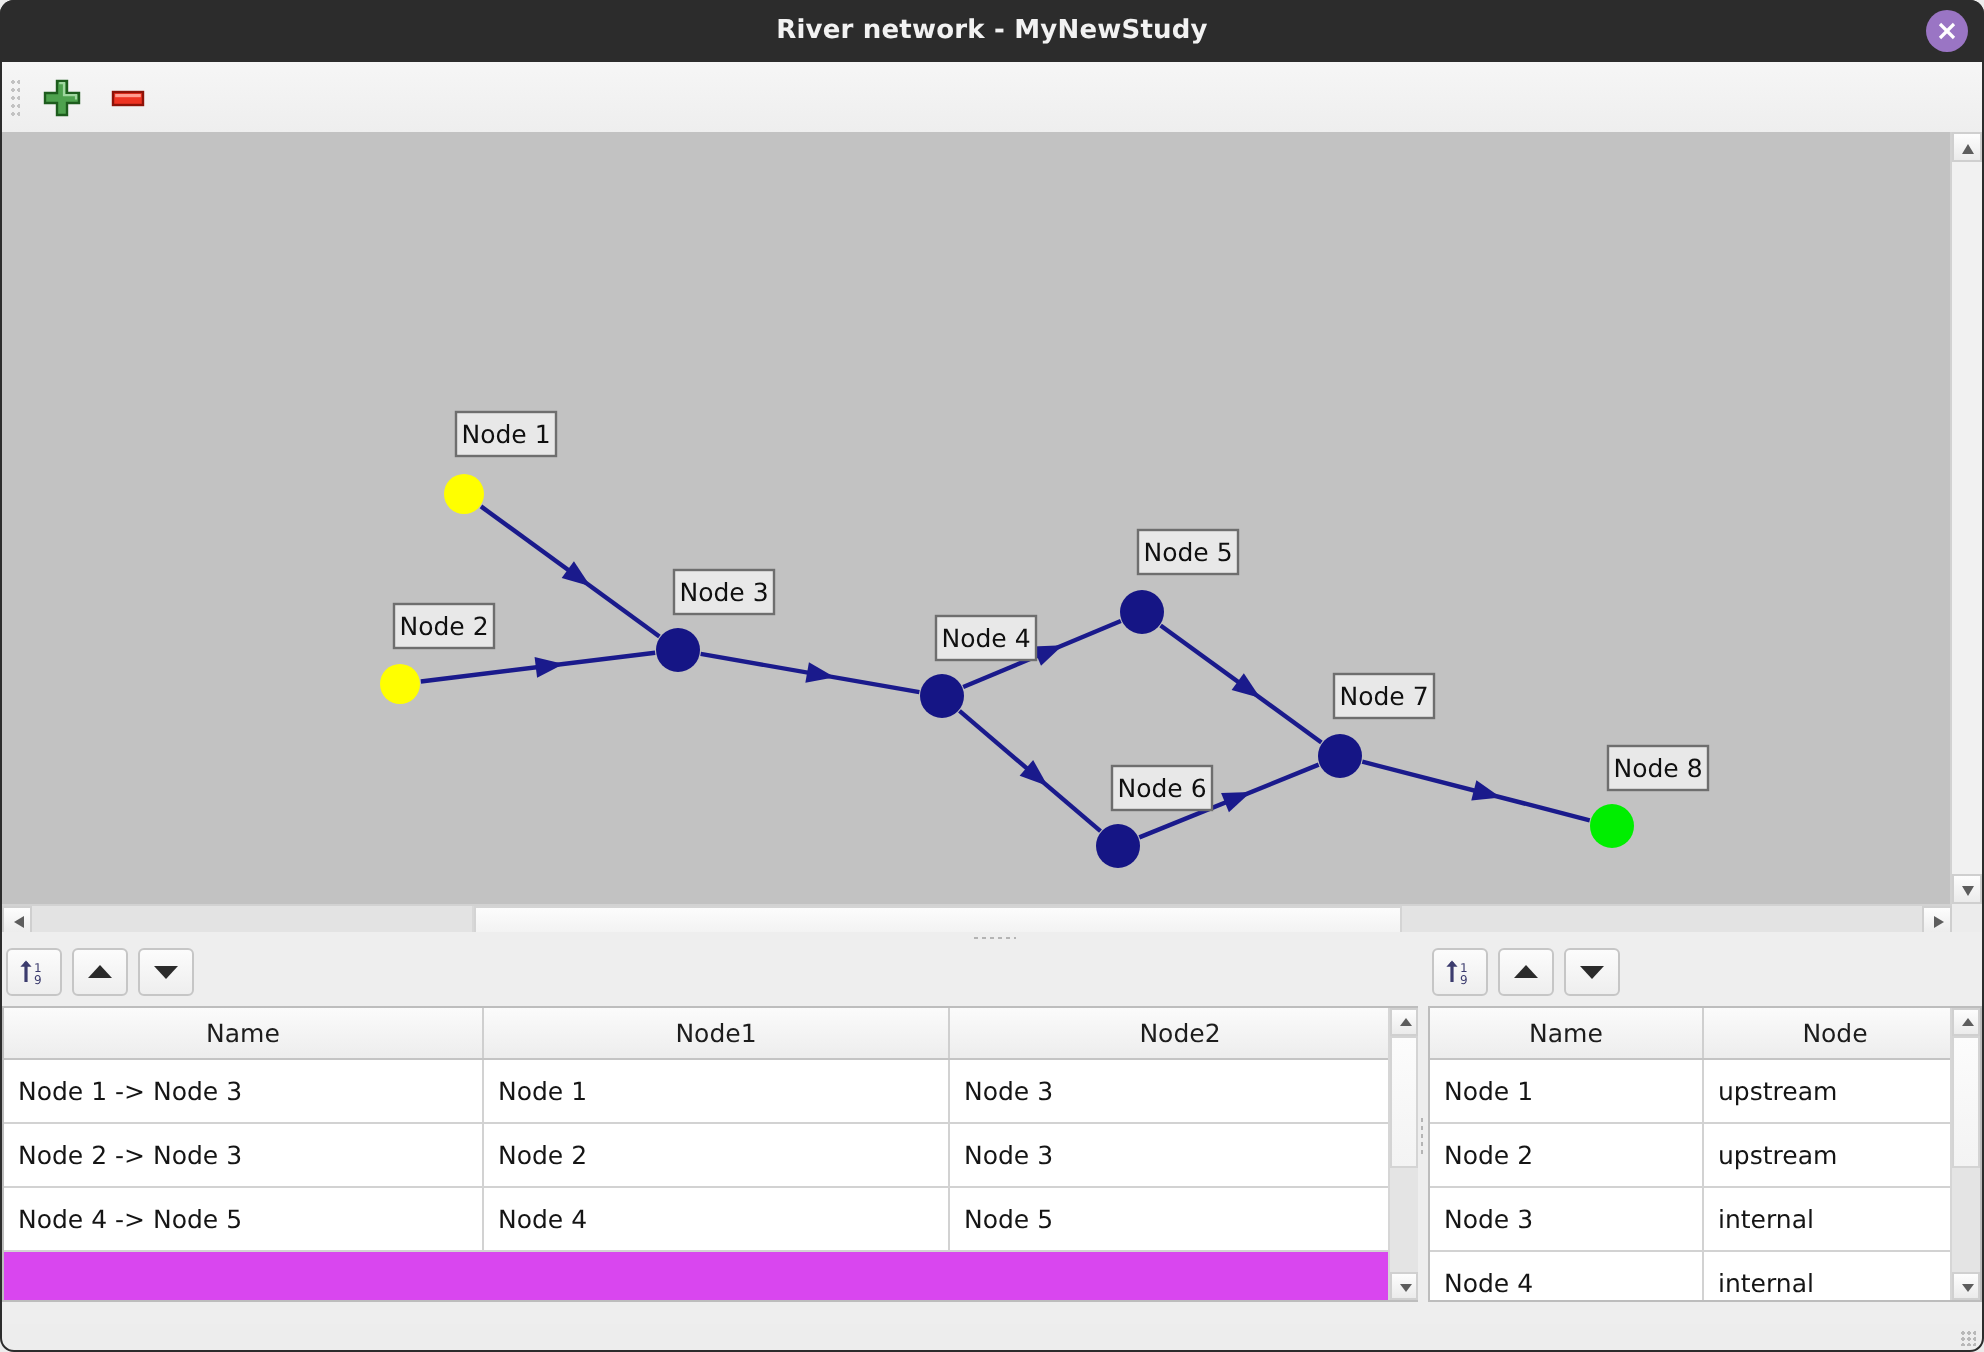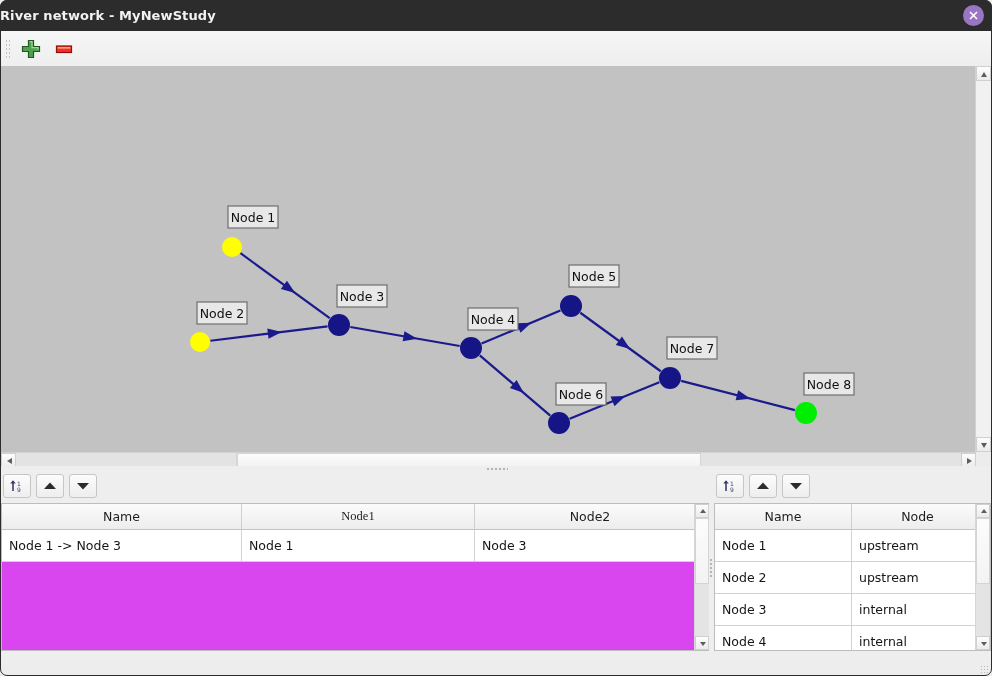--- a/index.html
+++ b/index.html
@@ -21,20 +21,21 @@
     position: absolute; left: 0; top: 0;
     width: 992px; height: 31px;
     background: #2c2c2c;
     border-top-left-radius: 7px;
     border-top-right-radius: 7px;
   }
   #title-text {
     position: absolute; left: 0; top: 0;
     width: 992px; height: 31px;
     line-height: 31px;
+    text-align: center;
     color: #f2f2f2;
     font-size: 13px;
     font-weight: bold;
     letter-spacing: 0.1px;
   }
   #close-button {
     position: absolute; right: 8px; top: 5px;
     width: 21px; height: 21px;
     border-radius: 50%;
     background: #9a75c4;
@@ -407,29 +408,39 @@
             <path d="M7 8 L13 14.5 L19 8 z" fill="#2b2b2b"></path>
           </svg>
         </div>
       </div>
 
       <div class="tbl-wrap">
         <table class="grid" id="links-grid" style="width:695px;">
             <thead>
               <tr>
                 <th style="width: 237px;">Name</th>
-                <th style="width: 230px; font-family: Liberation Serif, serif;">Node1</th>
+                <th style="width: 230px;">Node1</th>
                 <th style="width: 228px;">Node2</th>
               </tr>
             </thead>
             <tbody>
               <tr>
                 <td style="width: 237px;">Node 1 -&gt; Node 3</td>
                 <td style="width: 230px;">Node 1</td>
                 <td style="width: 228px;">Node 3</td>
+              </tr>
+              <tr>
+                <td style="width: 237px;">Node 2 -&gt; Node 3</td>
+                <td style="width: 230px;">Node 2</td>
+                <td style="width: 228px;">Node 3</td>
+              </tr>
+              <tr>
+                <td style="width: 237px;">Node 4 -&gt; Node 5</td>
+                <td style="width: 230px;">Node 4</td>
+                <td style="width: 228px;">Node 5</td>
               </tr>
             </tbody>
           </table>
         <div class="vscroll">
           <div class="vup">
             <div class="tri" style="position:relative;left:3.5px;top:4px;border-left:3px solid transparent;border-right:3px solid transparent;border-bottom:4.5px solid #5d5d5d;"></div>
           </div>
           <div class="vthumb"></div>
           <div class="vtrack"></div>
           <div class="vdn">

